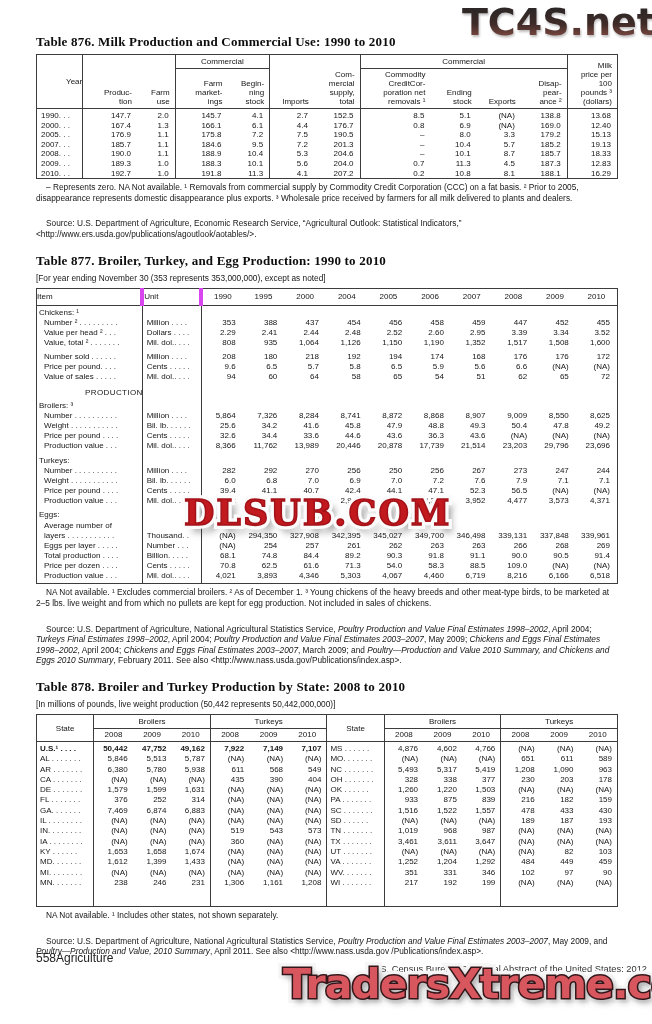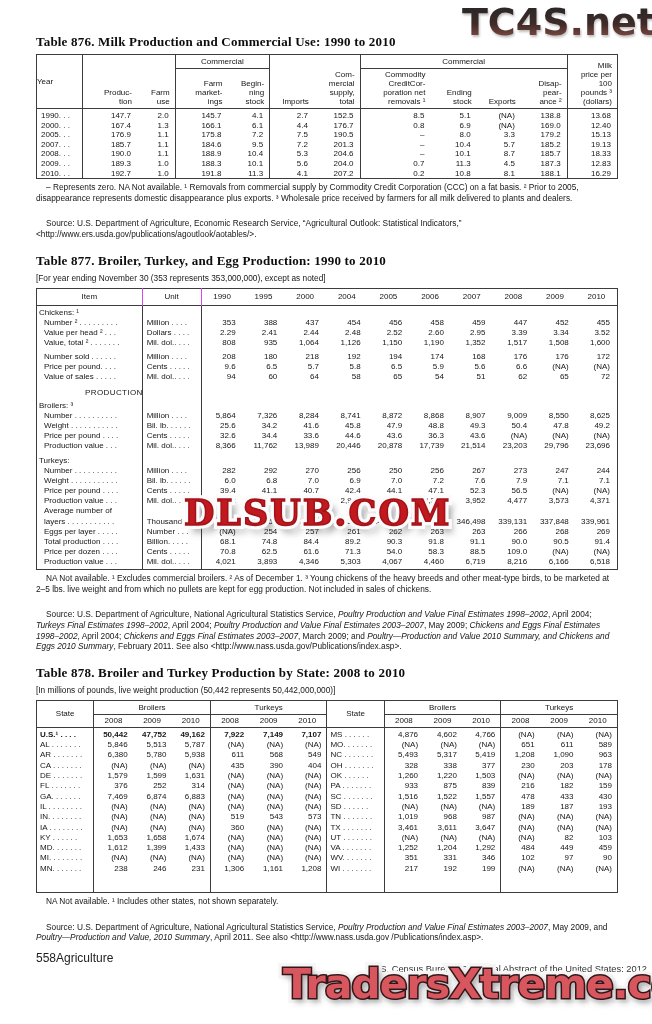--- a/index.html
+++ b/index.html
@@ -17,32 +17,32 @@
 
   table{border-collapse:collapse;width:100%;table-layout:fixed;font-size:8px;}
   th{font-weight:normal;}
   .bl{border-left:1px solid #3c3c3c;}
 
   
   .t876{border:1px solid #3c3c3c;}
   .t876 thead{border-bottom:1px solid #3c3c3c;}
   .t876 th.h{vertical-align:bottom;text-align:right;padding:1px 5px 2px 1px;
              white-space:pre-line;line-height:9px;}
-  .t876 th.h-year{vertical-align:middle;text-align:left;border-right:1px solid #3c3c3c;}
+  .t876 th.h-year{vertical-align:middle;text-align:right;border-right:1px solid #3c3c3c;}
   .t876 th.grp{text-align:center;vertical-align:middle;border-bottom:1px solid #3c3c3c;padding:2px 0;}
   .t876 td{line-height:9.6px;}
   .t876 td.yr{padding-left:4px;border-right:1px solid #3c3c3c;}
   .t876 td.num{text-align:right;padding-right:6px;}
   .t876 tbody tr:first-child td{padding-top:2px;}
 
   
   .t877{border:1px solid #3c3c3c;}
   .t877 thead{border-bottom:1px solid #3c3c3c;}
   .t877 thead th{padding:3px 0 4px;}
-  .t877 th.ih,.t877 th.uh{border-right:1px solid #d946ef;text-align:center;}
+  .t877 th.ih,.t877 th.uh{border-right:4px solid #d946ef;text-align:left;}
   .t877 td{line-height:10.15px;vertical-align:bottom;}
   .t877 .lab{border-right:1px solid #3c3c3c;padding-left:2px;white-space:pre-line;}
   .t877 .lab.ind{padding-left:7px;}
   .t877 .lab.ctr{padding-left:48px;letter-spacing:.4px;}
   .t877 .unit{border-right:1px solid #3c3c3c;padding-left:4px;}
   .t877 .num{text-align:right;padding-right:7px;}
   .t877 tr.gt td{padding-top:4px;}
   .t877 tr.hd td{padding-top:5px;padding-bottom:3px;}
   .t877 tbody tr:first-child td{padding-top:2px;}
   .t877 tbody tr:last-child td{padding-bottom:2px;}
@@ -533,20 +533,34 @@
             <td class="num">2,817</td>
             <td class="num">2,856</td>
             <td class="num">2,940</td>
             <td class="num">3,087</td>
             <td class="num">3,389</td>
             <td class="num">3,952</td>
             <td class="num">4,477</td>
             <td class="num">3,573</td>
             <td class="num">4,371</td>
           </tr>
+          <tr class="gt">
+            <td class="lab">Eggs:</td>
+            <td class="unit"></td>
+            <td class="num"></td>
+            <td class="num"></td>
+            <td class="num"></td>
+            <td class="num"></td>
+            <td class="num"></td>
+            <td class="num"></td>
+            <td class="num"></td>
+            <td class="num"></td>
+            <td class="num"></td>
+            <td class="num"></td>
+          </tr>
           <tr>
             <td class="lab ind">Average number of
 layers . . . . . . . . . . .</td>
             <td class="unit">Thousand. .</td>
             <td class="num">(NA)</td>
             <td class="num">294,350</td>
             <td class="num">327,908</td>
             <td class="num">342,395</td>
             <td class="num">345,027</td>
             <td class="num">349,700</td>

